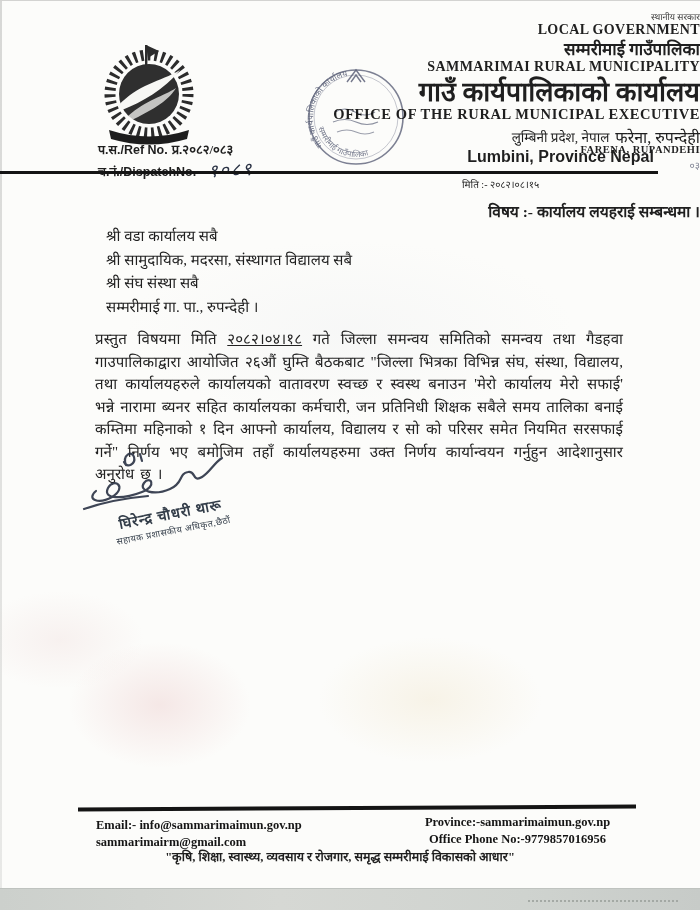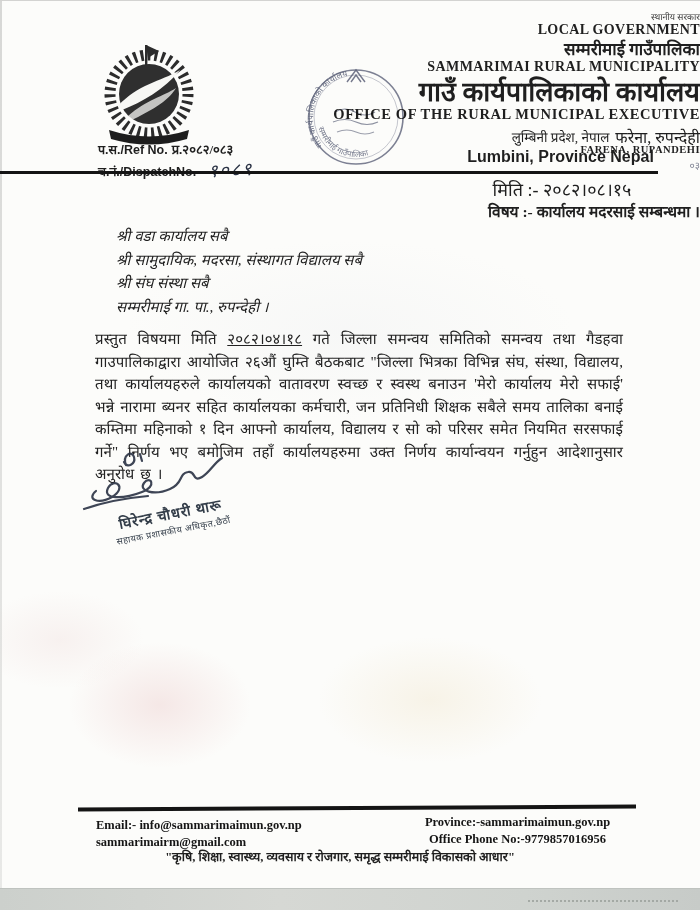--- a/index.html
+++ b/index.html
@@ -112,28 +112,28 @@
     <span class="handwrite" style="margin-left:8px;">१०८९</span>
   </div>
 
   <div class="abs" style="left:458px;top:128px;width:205px;text-align:center;">
     <div class="np" style="font-size:13.5px;">लुम्बिनी प्रदेश, नेपाल</div>
     <div class="ensans b" style="font-size:16px;margin-top:2px;">Lumbini, Province Nepal</div>
   </div>
 
   <div class="abs rule" style="left:0;top:171px;width:658px;height:3px;"></div>
 
-  <div class="abs np" style="left:462px;top:177px;width:200px;text-align:center;font-size:18px;">
+  <div class="abs np" style="left:462px;top:177px;width:200px;font-size:10px;">
     <span>मिति :-</span>
     <span>२०८२।०८।१५</span>
   </div>
 
-  <div class="abs ctr np" style="top:200px;font-size:15.5px;font-weight:600;">विषय :- कार्यालय मदरसाई सम्बन्धमा ।</div>
+  <div class="abs ctr np" style="top:200px;font-size:15.5px;font-weight:600;">विषय :- कार्यालय लयहराई सम्बन्धमा ।</div>
 
-  <div class="abs np" style="left:116px;top:225px;font-style:italic;">
+  <div class="abs np" style="left:106px;top:225px;">
     <div class="addr-line">श्री वडा कार्यालय सबै</div>
     <div class="addr-line">श्री सामुदायिक, मदरसा, संस्थागत विद्यालय सबै</div>
     <div class="addr-line">श्री संघ संस्था सबै</div>
     <div class="addr-line">सम्मरीमाई गा. पा., रुपन्देही ।</div>
   </div>
 
   <div class="abs np body-par" style="left:95px;top:328px;width:528px;">
     <span>प्रस्तुत विषयमा मिति </span><span class="underline">२०८२।०४।१८</span><span> गते जिल्ला समन्वय समितिको समन्वय तथा गैडहवा गाउपालिकाद्वारा आयोजित २६औं घुम्ति बैठकबाट "जिल्ला भित्रका विभिन्न संघ, संस्था, विद्यालय, तथा कार्यालयहरुले कार्यालयको वातावरण स्वच्छ र स्वस्थ बनाउन 'मेरो कार्यालय मेरो सफाई' भन्ने नारामा ब्यनर सहित कार्यालयका कर्मचारी, जन प्रतिनिधी शिक्षक सबैले समय तालिका बनाई कम्तिमा महिनाको १ दिन आफ्नो कार्यालय, विद्यालय र सो को परिसर समेत नियमित सरसफाई गर्ने" निर्णय भए बमोजिम तहाँ कार्यालयहरुमा उक्त निर्णय कार्यान्वयन गर्नुहुन आदेशानुसार अनुरोध छ ।</span>
   </div>
 

